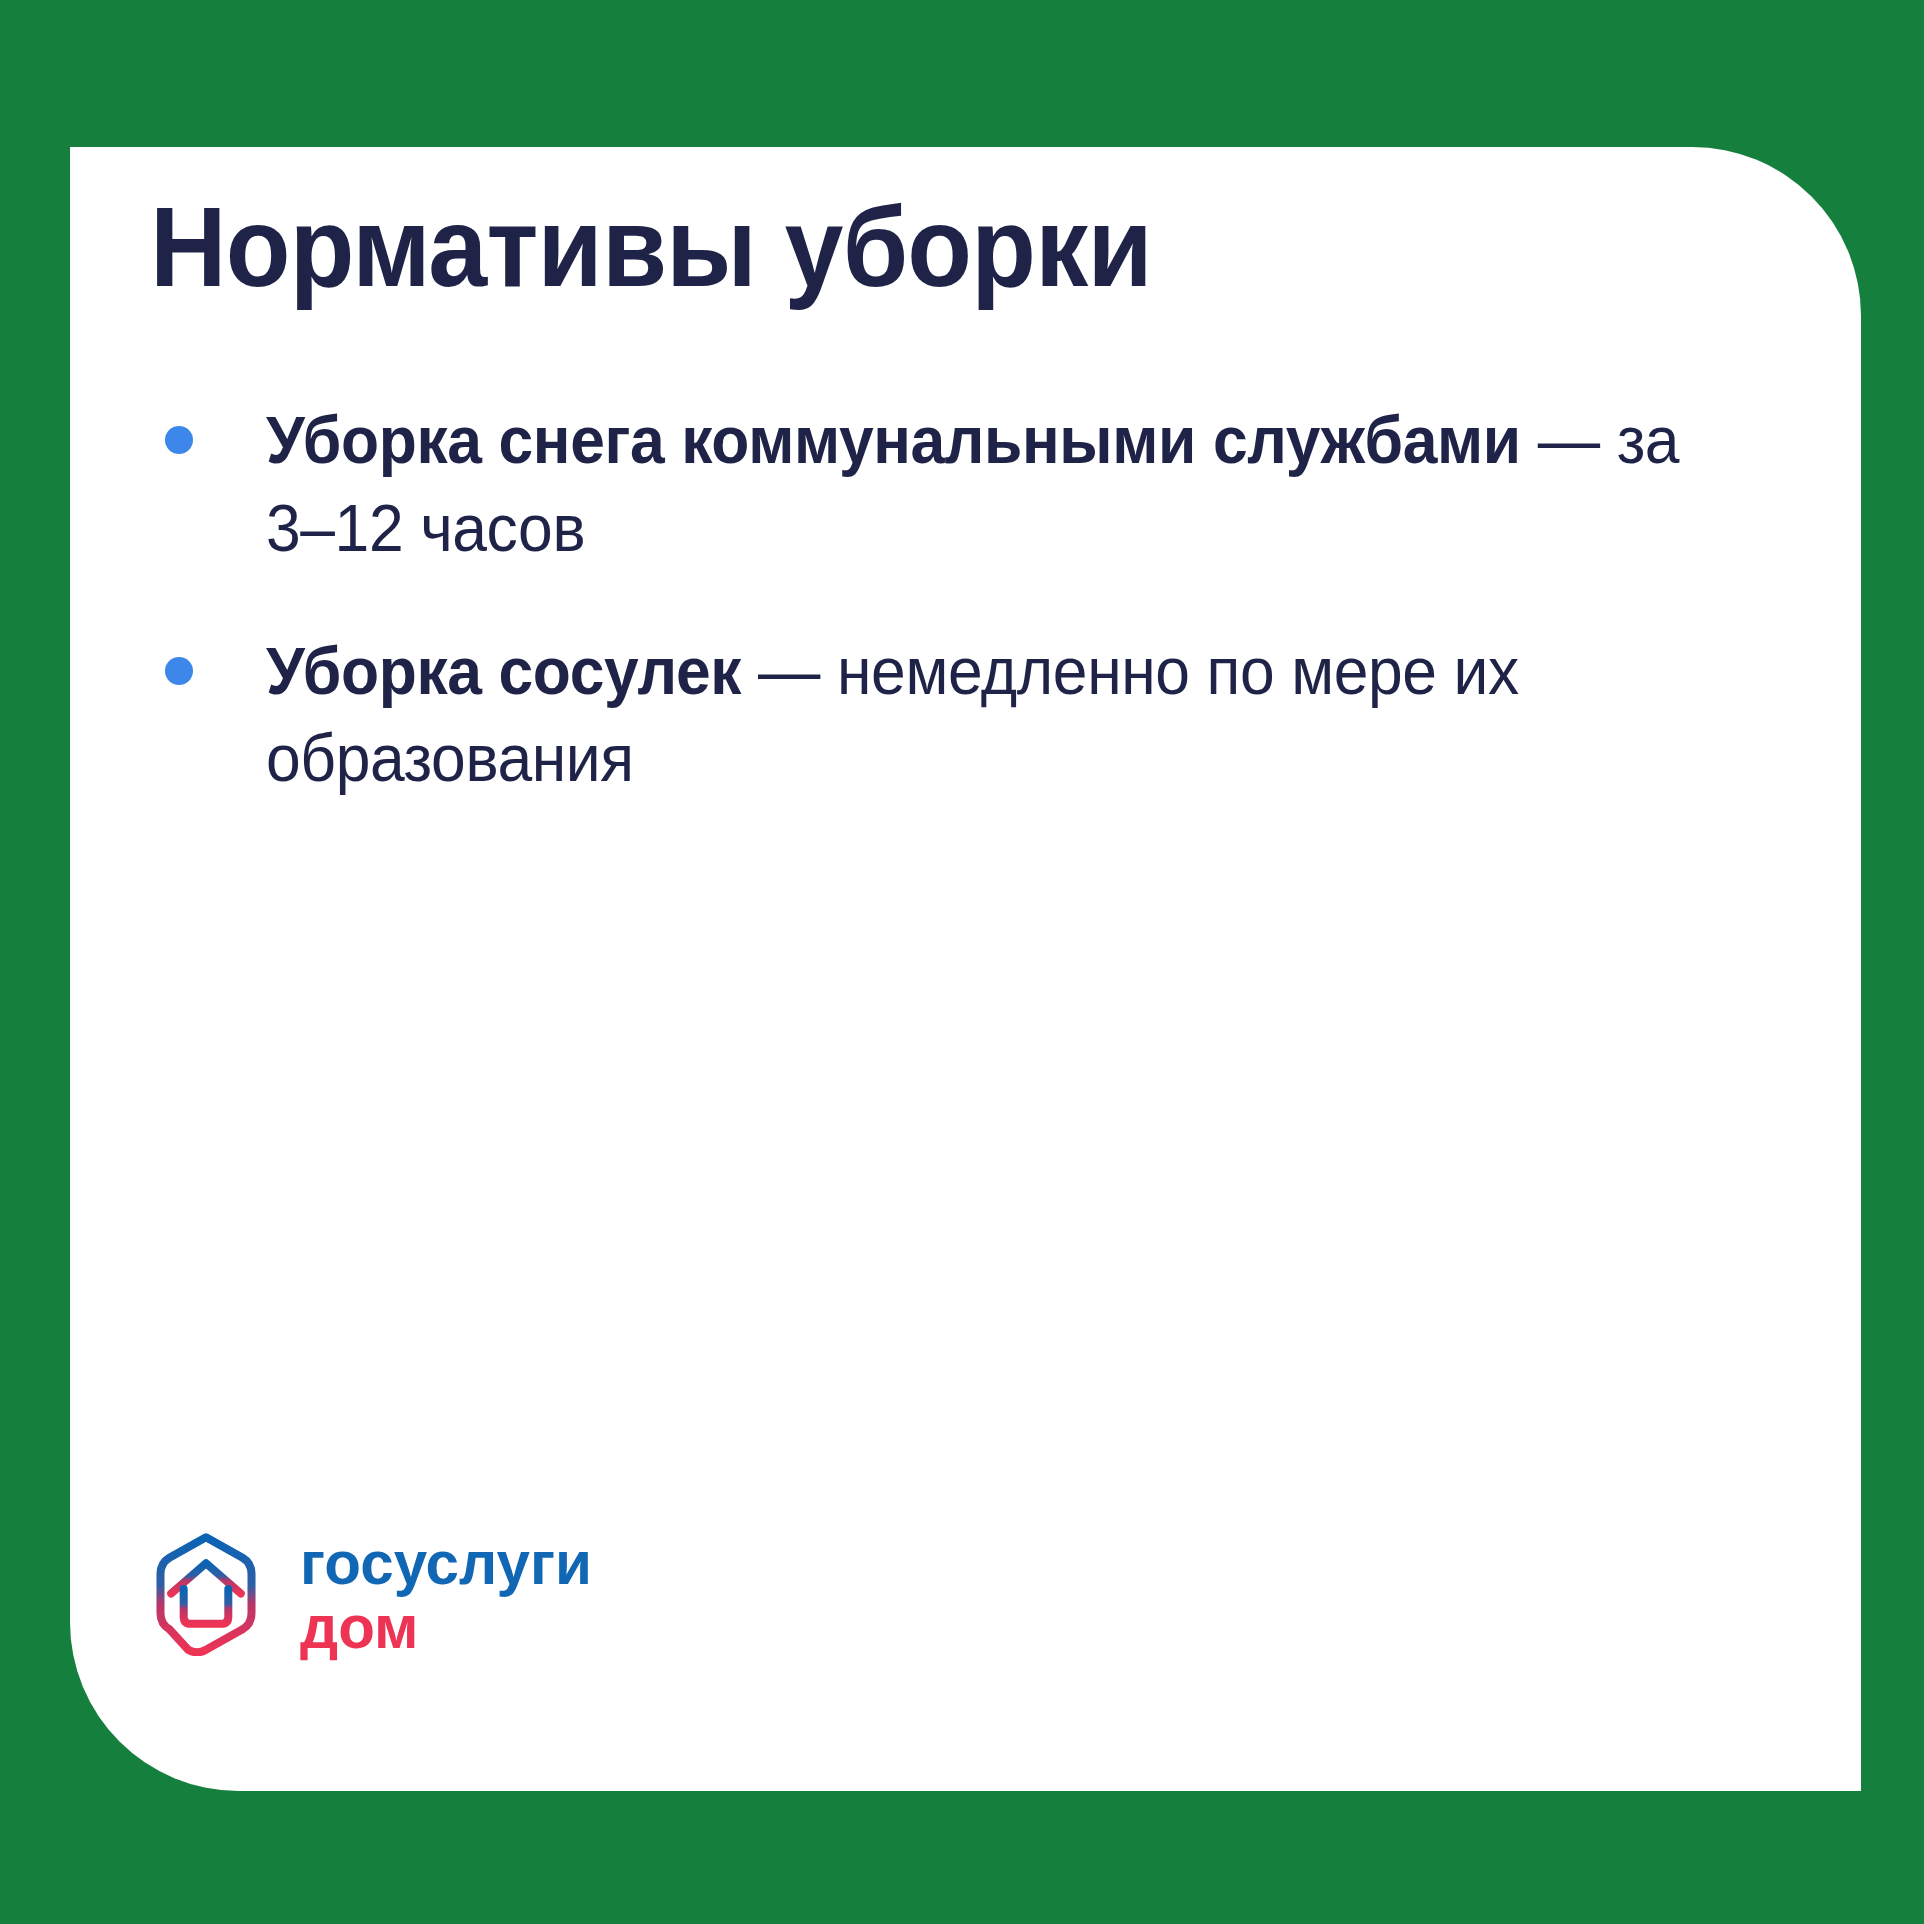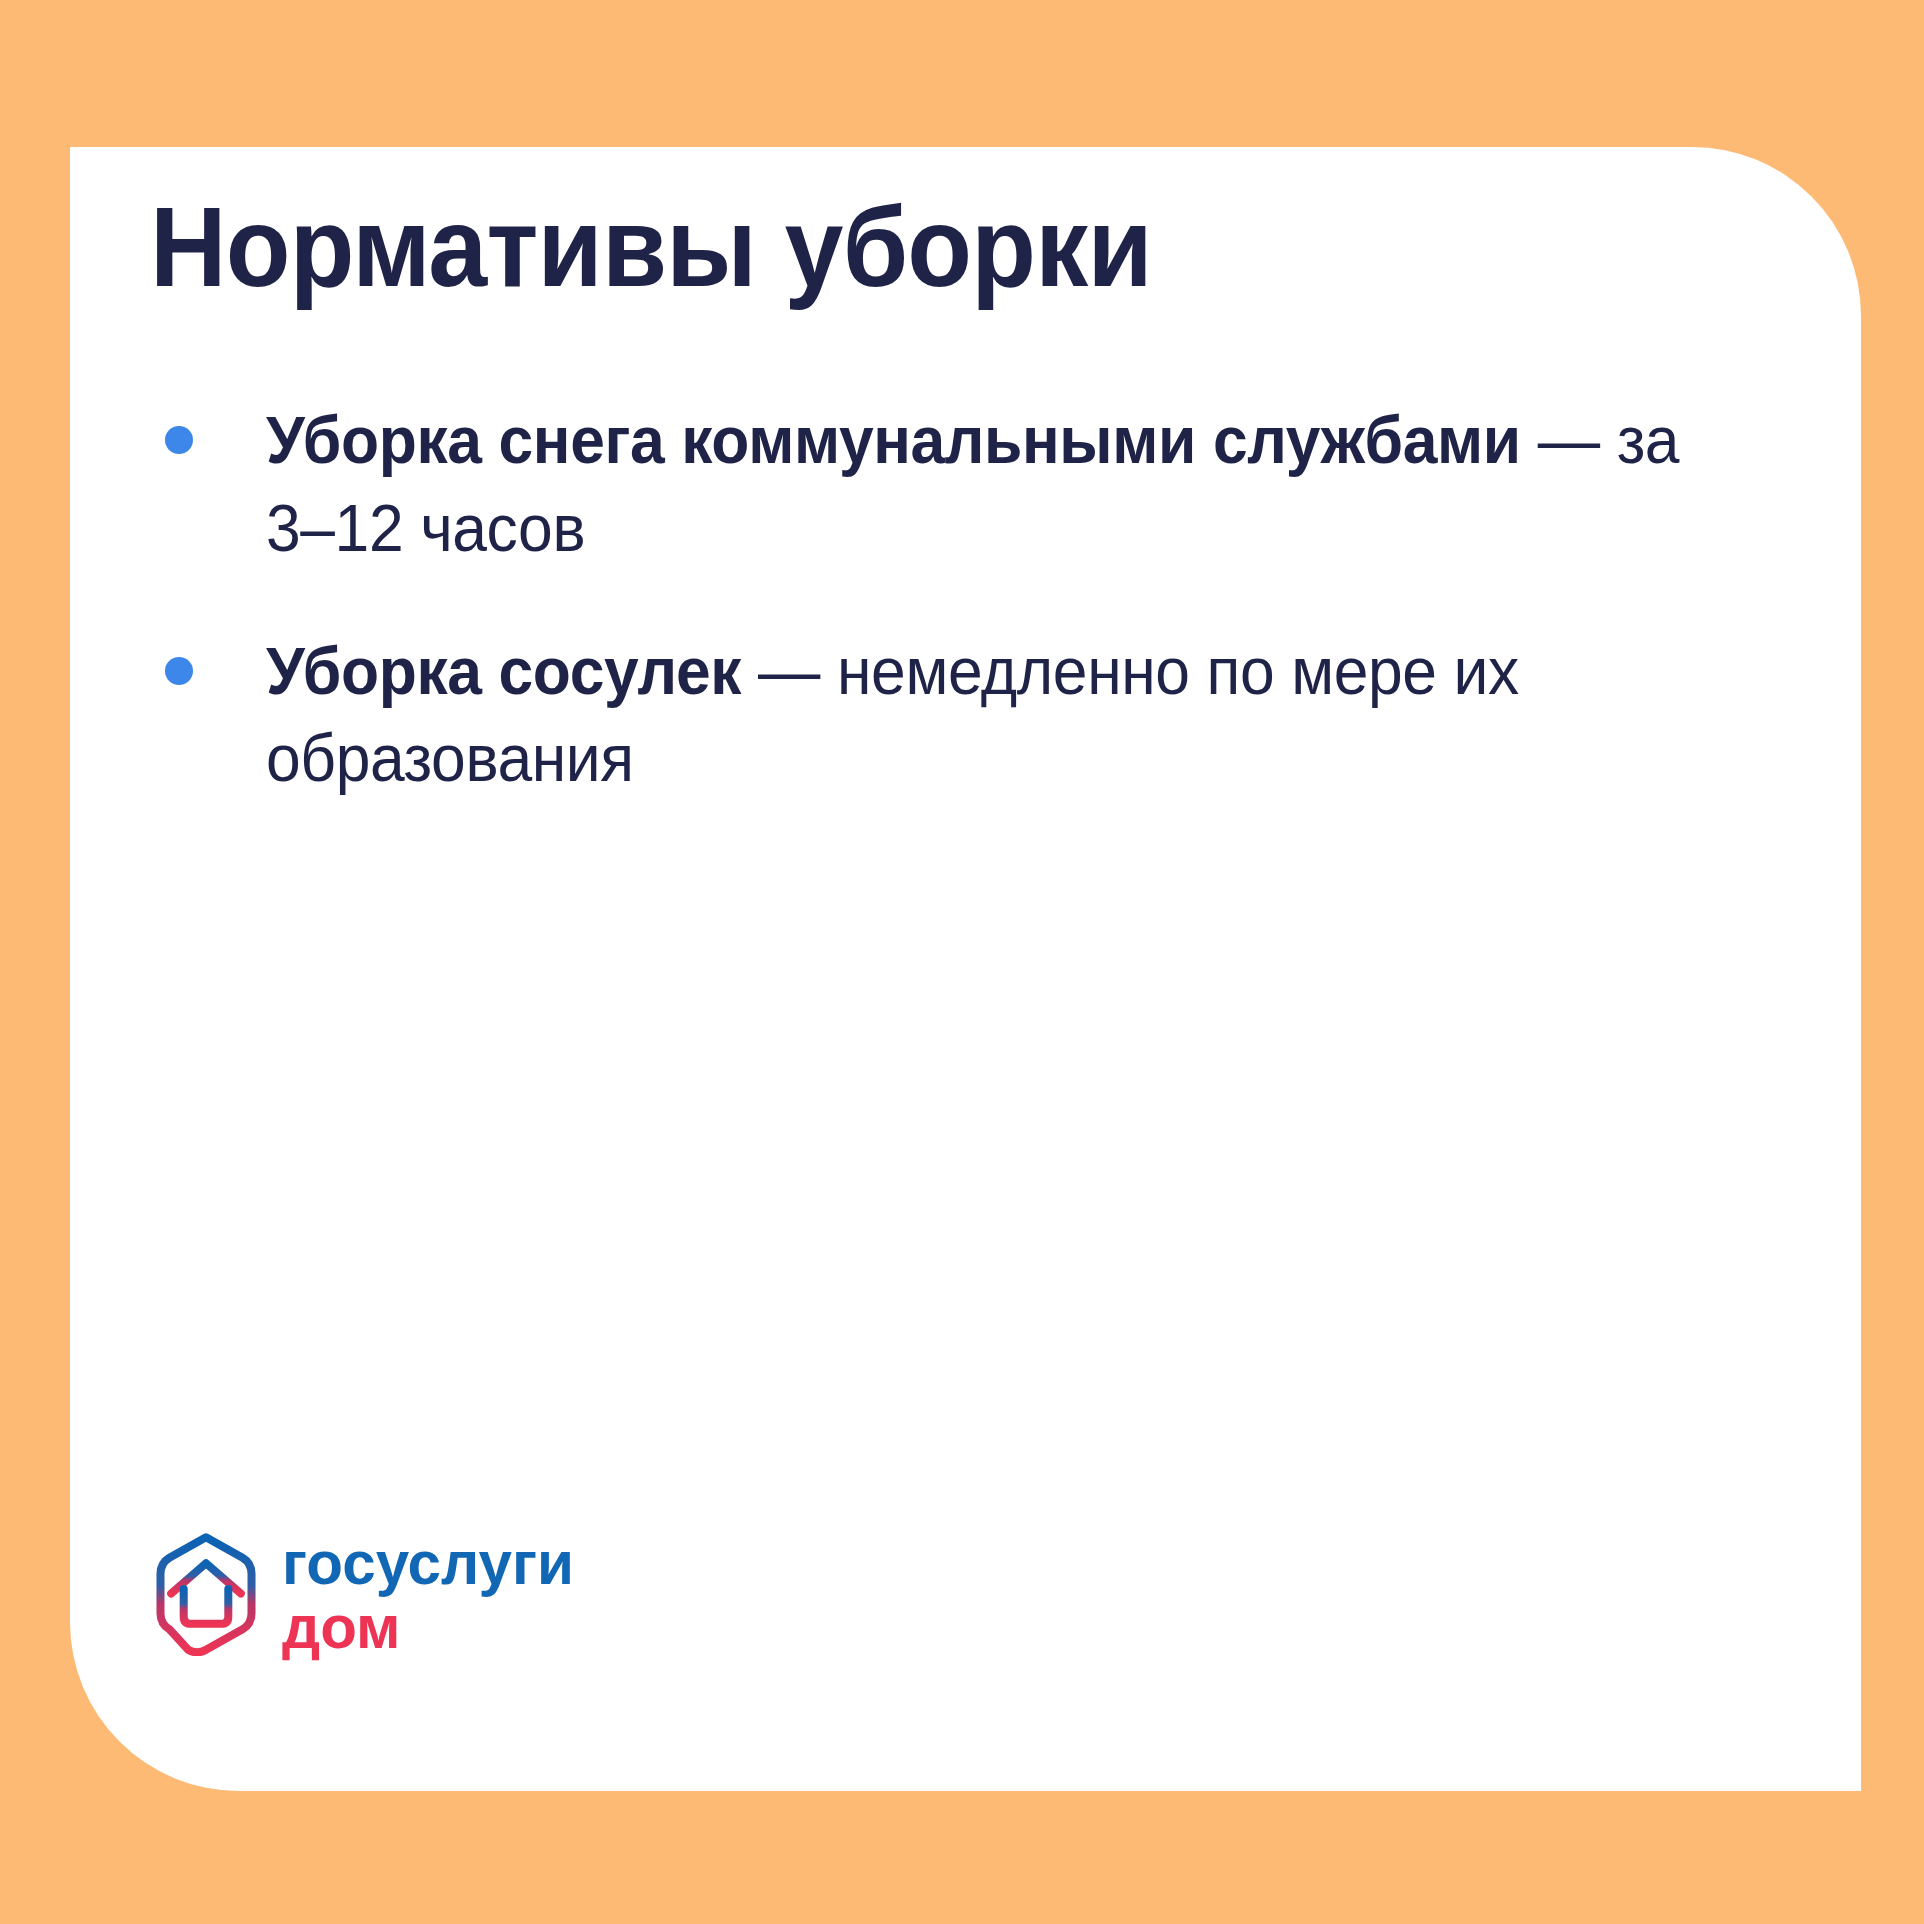--- a/index.html
+++ b/index.html
@@ -11,21 +11,21 @@
     height: 1925px;
     background: #e2e8fb;
     font-family: "Liberation Sans", "DejaVu Sans", sans-serif;
     overflow: hidden;
   }
 
   #poster {
     position: relative;
     width: 1925px;
     height: 1925px;
-    background: #fdba74;
+    background: #15803d;
   }
 
   
   #card {
     position: absolute;
     left: 70px;
     top: 147px;
     width: 1791px;
     height: 1644px;
     background: #ffffff;
@@ -104,20 +104,21 @@
     width: 116px;
     height: 125px;
     flex: 0 0 auto;
   }
   #logo-words {
     display: flex;
     flex-direction: column;
     justify-content: center;
     line-height: 0.95;
     padding-top: 3.6px;
+    margin-left: 18px;
   }
   #logo-line-1 {
     font-size: 62px;
     font-weight: 700;
     color: #1267b5;
     letter-spacing: 0px;
     font-family: "Liberation Sans", "DejaVu Sans", sans-serif;
     transform: scaleX(0.97);
     transform-origin: left center;
   }

